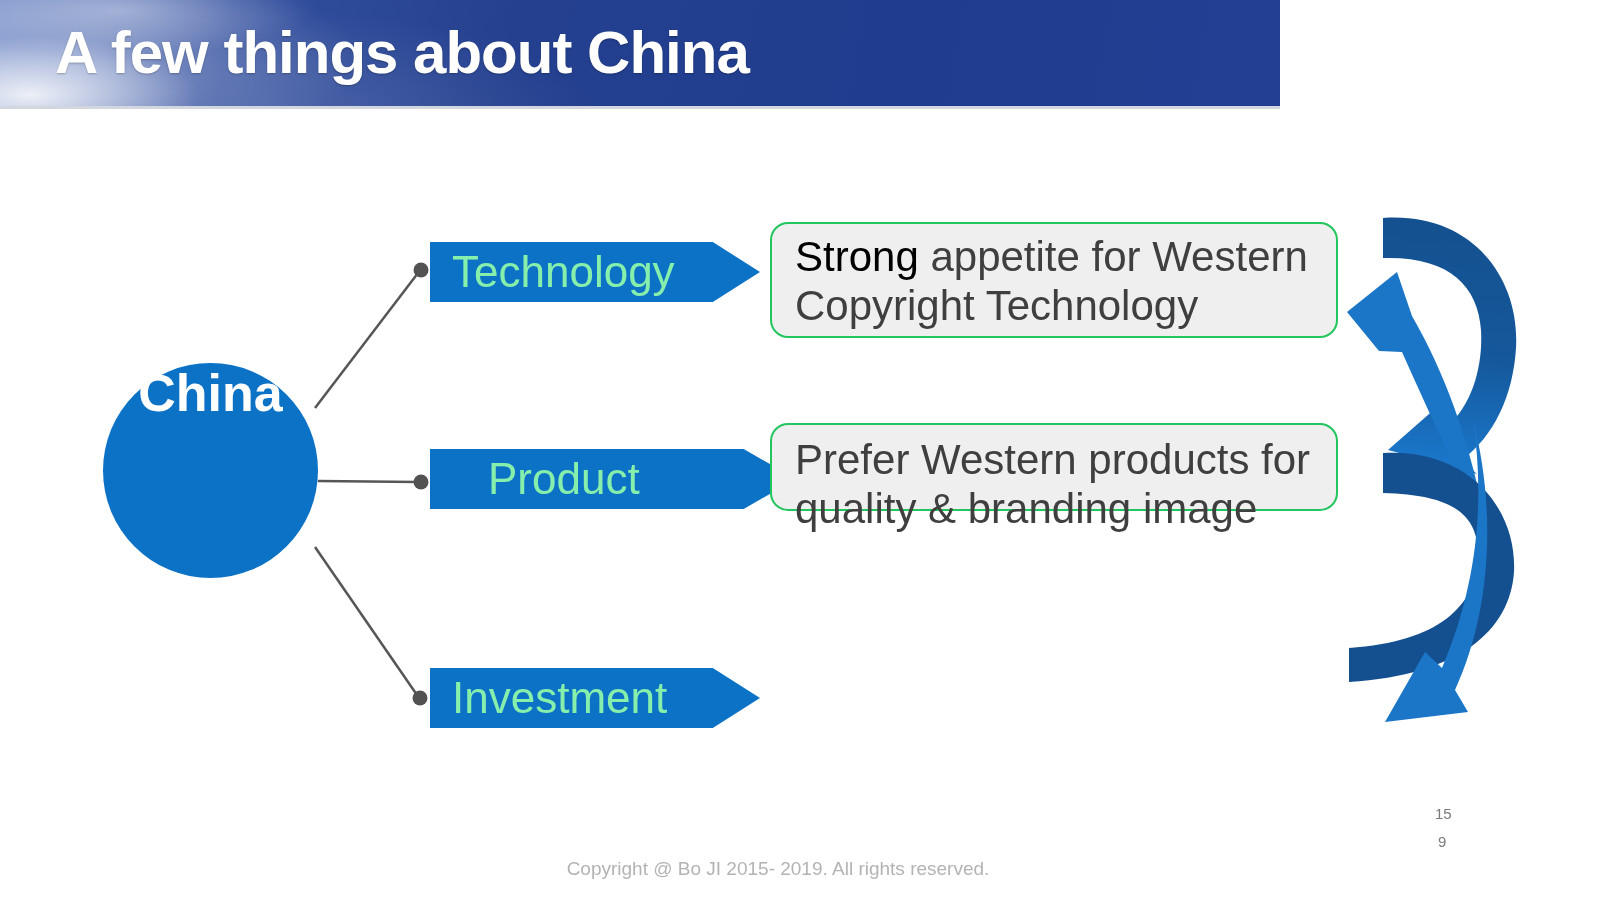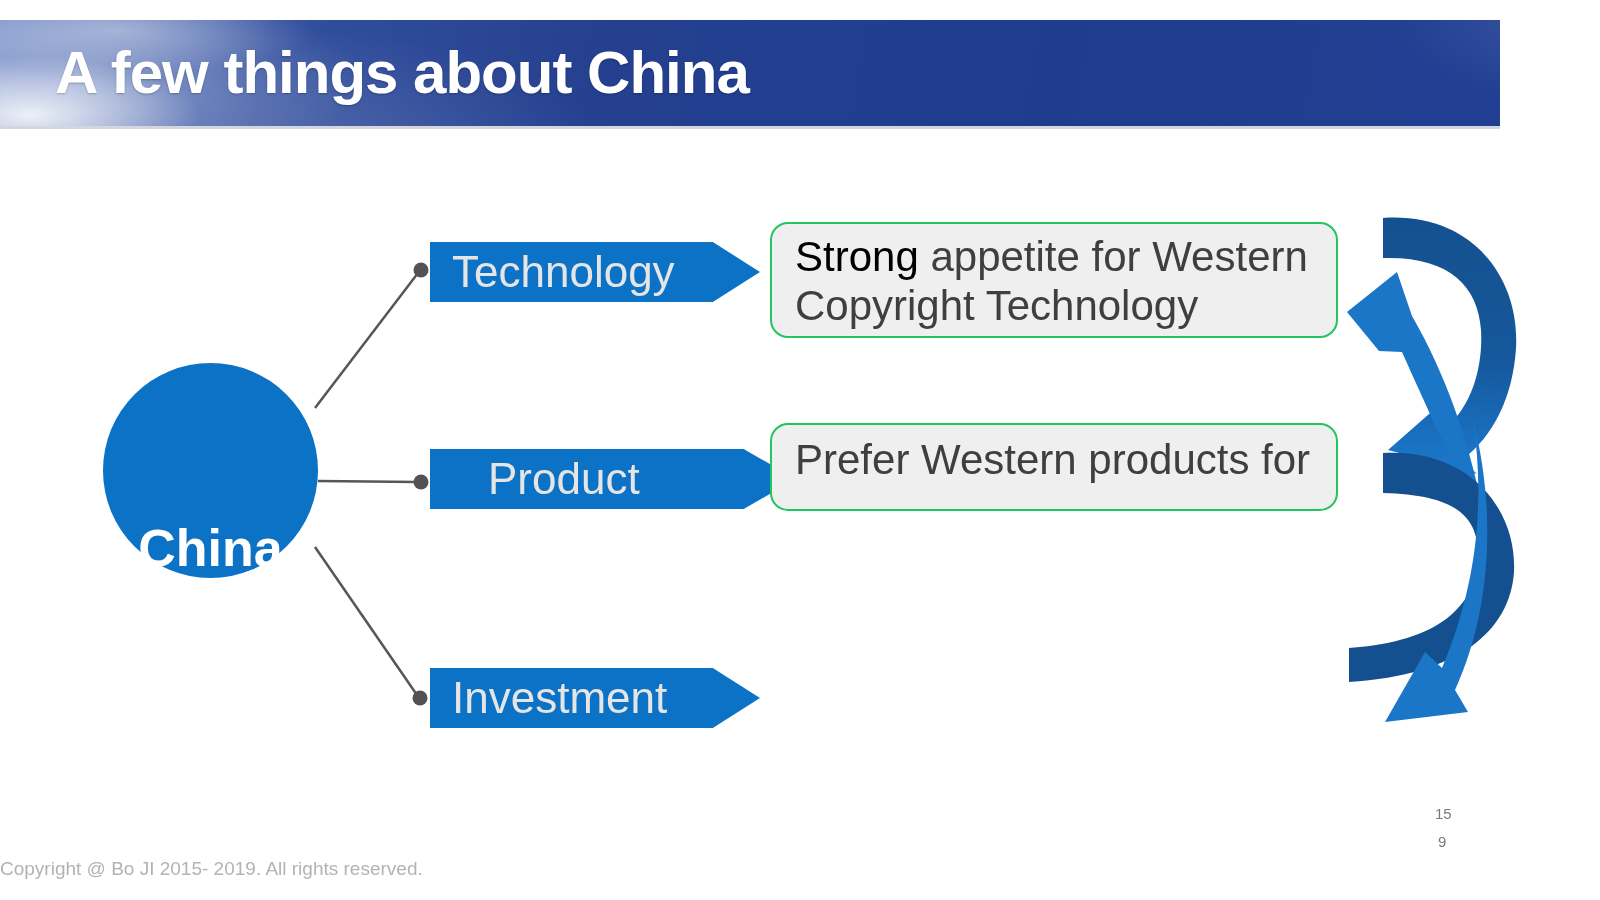--- a/index.html
+++ b/index.html
@@ -2,61 +2,60 @@
 <html><head>
 <meta charset="utf-8">
 <style>
   html,body{margin:0;padding:0;background:#888;}
   #slide{
     position:relative;width:1600px;height:900px;background:#ffffff;
     font-family:"Liberation Sans","DejaVu Sans",sans-serif;overflow:hidden;
   }
   
   #banner{
-    position:absolute;left:0;top:0;width:1500px;height:106px;
+    position:absolute;left:0;top:0;width:1280px;height:106px;
     background:
       radial-gradient(ellipse 260px 90px at 30px 95px, rgba(255,255,255,.85), rgba(255,255,255,0) 65%),
       radial-gradient(ellipse 300px 70px at 120px 10px, rgba(255,255,255,.40), rgba(255,255,255,0) 65%),
       radial-gradient(ellipse 420px 130px at 70px 60px, rgba(255,255,255,.30), rgba(255,255,255,0) 70%),
       radial-gradient(ellipse 500px 160px at 250px 120px, rgba(255,255,255,.16), rgba(255,255,255,0) 70%),
       radial-gradient(ellipse 300px 120px at 1600px 0px, rgba(255,255,255,.12), rgba(255,255,255,0) 70%),
       linear-gradient(100deg,#6d86c4 0%,#33509f 18%,#24408f 40%,#203c8e 70%,#223f93 100%);
     border-bottom:3px solid #d2d6de;
-    margin-top:20px;
   }
   #slide-title{
     position:absolute;left:55px;top:18px;
     font-size:60px;font-weight:bold;color:#ffffff;letter-spacing:-1px;
     text-shadow:0 1px 2px rgba(0,0,0,.25);white-space:nowrap;
   }
   
   #hub{
     position:absolute;left:103px;top:363px;width:215px;height:215px;border-radius:50%;
-    background:#0C72C6;display:flex;align-items:flex-end;justify-content:center;
+    background:#0C72C6;display:flex;align-items:flex-start;justify-content:center;
   }
   #hub .hub-label{font-size:52px;font-weight:bold;color:#ffffff;}
   
   .branch-label{
     position:absolute;left:430px;width:330px;height:60px;background:#0C72C6;
     clip-path:polygon(0 0,85.7% 0,100% 50%,85.7% 100%,0 100%);
-    color:#e5e5e5;font-size:44px;line-height:60px;padding-left:0;
+    color:#86efac;font-size:44px;line-height:60px;padding-left:0;
     white-space:nowrap;
   }
   .branch-label span{margin-left:22px;}
   
   .desc-box{
     position:absolute;left:770px;width:568px;box-sizing:border-box;
     background:#EFEFEF;border:2px solid #22c55e;border-radius:18px;
     padding:8px 0 0 23px;
   }
   .desc-line{font-size:42px;line-height:49px;color:#3F3F3F;white-space:nowrap;}
   .desc-lead{color:#000000;}
   
   #copyright{
-    position:absolute;left:0;top:858px;width:1556px;
+    position:absolute;left:0;top:858px;width:1556px;text-align:center;
     font-size:19px;color:#b3b3b3;
   }
   .page-num{
     position:absolute;font-size:15px;color:#7a7a7a;
   }
   #page-num-a{left:1435px;top:805px;}
   #page-num-b{left:1438px;top:833px;}
   
   #overlay{position:absolute;left:0;top:0;width:1600px;height:900px;pointer-events:none;}
 </style>
@@ -123,19 +122,20 @@
   <div class="branch-label" style="top:668px;">
     <span>Investment</span>
   </div>
 
   <div class="desc-box" style="top:222px;height:116px;">
     <div class="desc-line"><span class="desc-lead">Strong</span><span> appetite for Western</span></div>
     <div class="desc-line">Copyright Technology</div>
   </div>
   <div class="desc-box" style="top:423px;height:88px;padding-top:10px;">
     <div class="desc-line"><span class="desc-lead"></span><span>Prefer Western products for</span></div>
+    <div class="desc-line">quality &amp; branding image</div>
   </div>
 
   <div id="copyright">Copyright @ Bo JI 2015- 2019. All rights reserved.</div>
   <span class="page-num" id="page-num-a">15</span>
   <span class="page-num" id="page-num-b">9</span>
 
 </div>
 
 </body></html>

